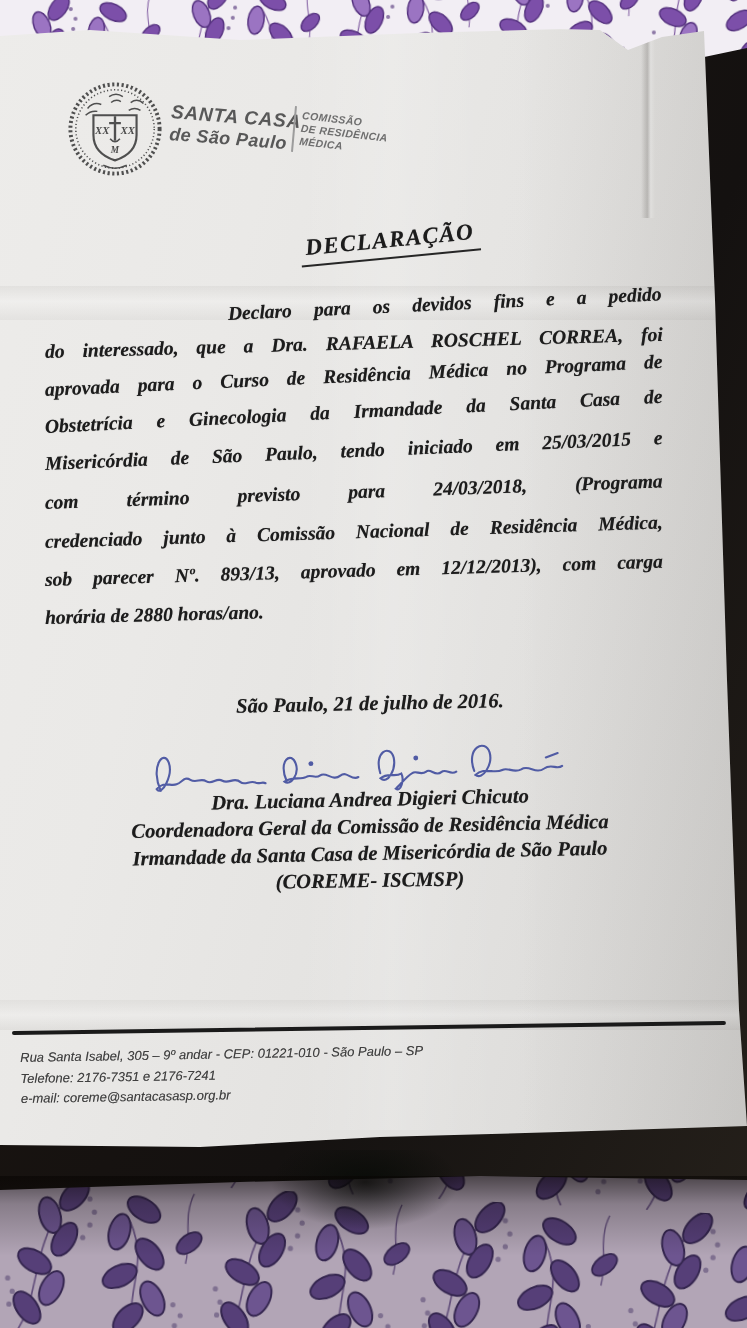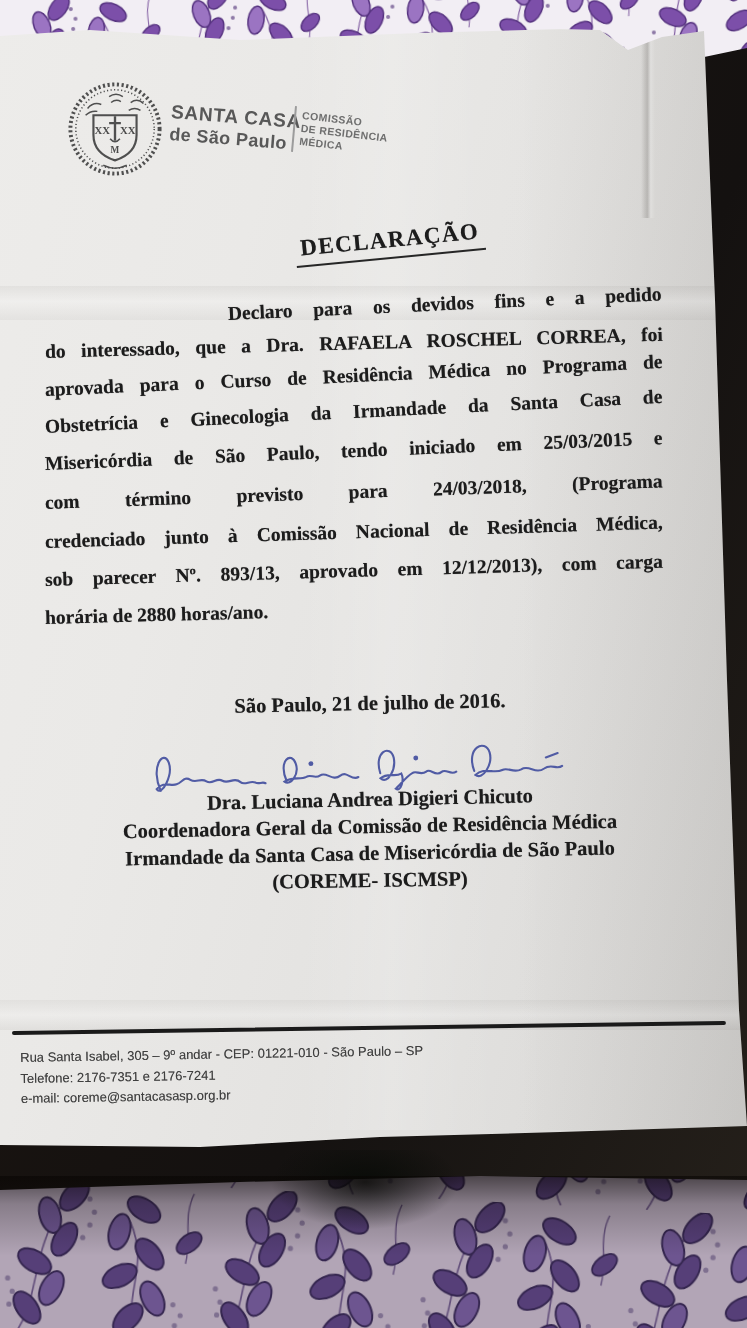--- a/index.html
+++ b/index.html
@@ -17,20 +17,21 @@
   .fabric svg{display:block;}
   .fabric-shade{position:absolute;left:0;top:1176px;width:747px;height:80px;
     background:linear-gradient(180deg,rgba(8,5,3,.6) 0%,rgba(8,5,3,.25) 35%,rgba(8,5,3,0) 100%);}
   .fabric-blob{position:absolute;left:270px;top:1150px;width:190px;height:80px;
     background:radial-gradient(ellipse at 50% 40%,rgba(6,10,6,.8) 0%,rgba(6,10,6,0) 70%);}
   
   #paper{
     position:absolute;inset:0;
     background:linear-gradient(105deg,#edecea 0%,#eae9e7 28%,#e4e3e1 55%,#dcdbd9 80%,#d5d4d2 100%);
     clip-path:polygon(0 36px,90px 30px,240px 40px,420px 33px,560px 29px,600px 30px,628px 50px,662px 37px,704px 31px,715px 300px,727px 680px,739px 1010px,747px 1126px,560px 1132px,380px 1137px,200px 1147px,0 1145px);
+    font-style:italic;
   }
   .overlay{position:absolute;pointer-events:none;}
   .sheen{left:300px;top:30px;width:260px;height:1100px;
     background:linear-gradient(90deg,rgba(255,255,255,0) 0%,rgba(255,255,255,.30) 35%,rgba(255,255,255,.10) 65%,rgba(255,255,255,0) 100%);opacity:.55;}
   .shade-right{left:520px;top:30px;width:227px;height:1100px;
     background:linear-gradient(90deg,rgba(60,55,50,0) 0%,rgba(60,55,50,.10) 100%);}
   .crease-h1{left:0;top:286px;width:747px;height:34px;
     background:linear-gradient(180deg,rgba(70,65,60,.06) 0%,rgba(255,255,255,.18) 45%,rgba(70,65,60,.05) 100%);}
   .crease-h2{left:0;top:1000px;width:747px;height:30px;
     background:linear-gradient(180deg,rgba(70,65,60,.05) 0%,rgba(255,255,255,.14) 50%,rgba(70,65,60,.06) 100%);}

